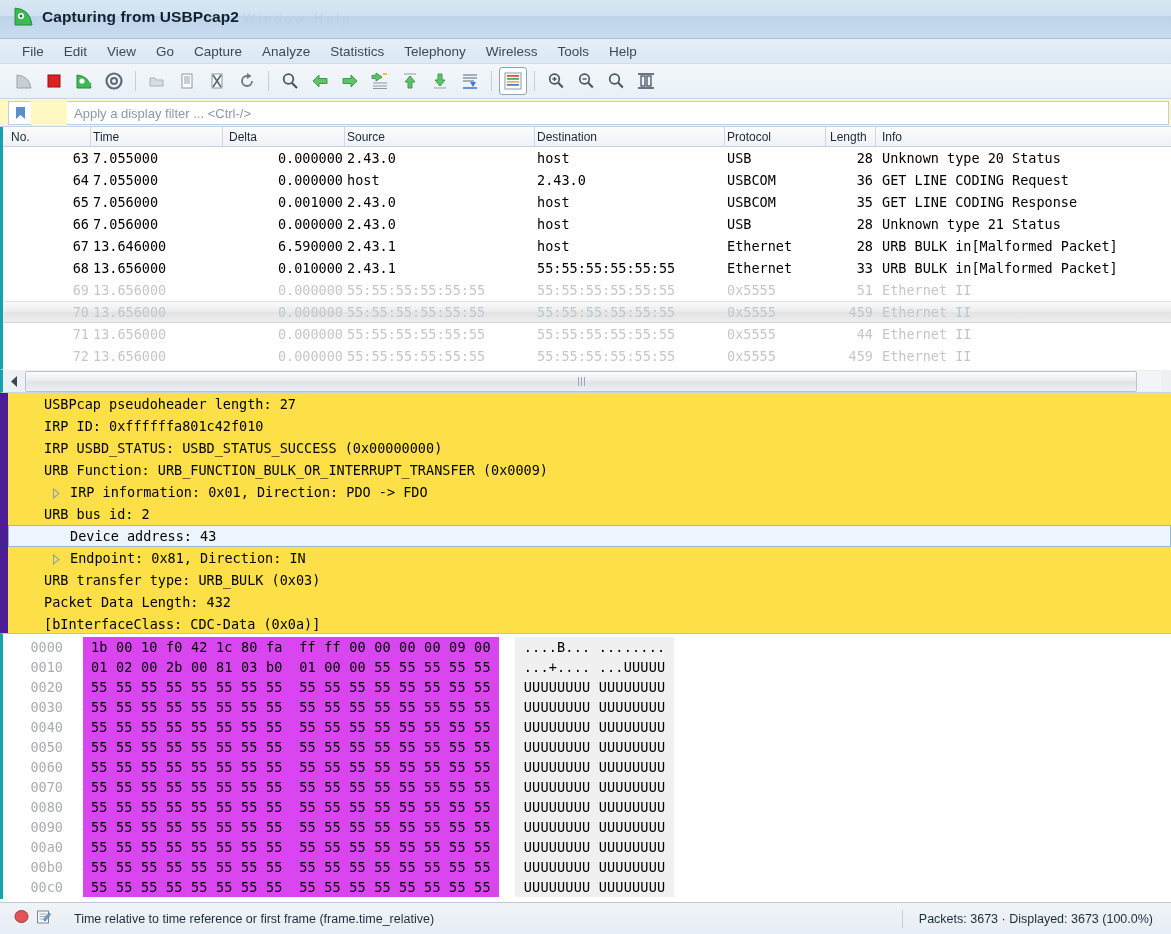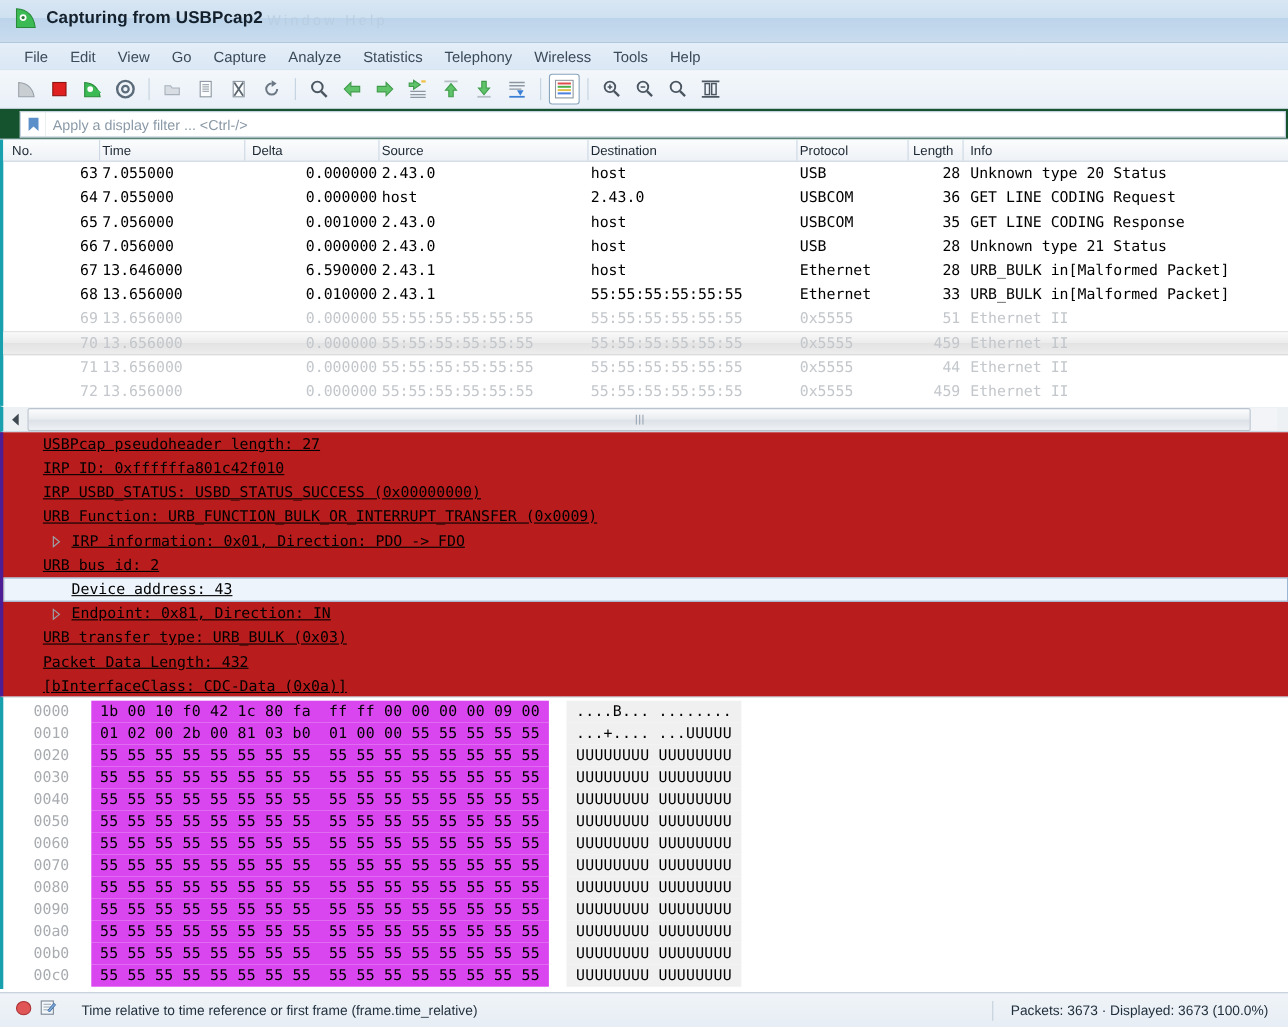--- a/index.html
+++ b/index.html
@@ -66,24 +66,25 @@
     border: 1px solid transparent; border-radius: 3px;
   }
   .tb-btn.active-frame { border: 1px solid #8aa4bd; background: #ffffff; }
   .tb-sep {
     width: 1px; height: 20px; background: #c3d1de; margin: 0 5px;
   }
 
   
   #filterbar {
     height: 24px;
-    background: #14532d;
+    background: #fef9c3;
     display: flex; align-items: stretch;
     border-bottom: 1px solid #c2d2e0;
-    padding: 2px 2px 1px 18px;
+    padding: 2px 2px 1px 8px;
+    gap: 36px;
   }
   #filter-bookmark {
     width: 22px; display: flex; align-items: center; justify-content: center;
     background: #ffffff; border: 1px solid #bfcedd; border-right: none;
   }
   #filter-input {
     flex: 1; background: #ffffff;
     border: 1px solid #bfcedd; border-left: none;
     display: flex; align-items: center;
     padding-left: 7px;
@@ -156,24 +157,23 @@
     background: linear-gradient(to bottom, #fcfcfd 0%, #e9ecf0 48%, #dde2e8 52%, #eef1f4 100%);
     border: 1px solid #b9c4cf; border-radius: 2px;
     display: flex; align-items: center; justify-content: center;
   }
   .grip { display: flex; gap: 2px; }
   .grip i { display: block; width: 1px; height: 9px; background: #9aa7b4; }
 
   
   #detailpane {
     height: 240px; position: relative; overflow: hidden;
-    background: #b91c1c;
-    border-left: 3px solid #4c1d95;
-    box-sizing: border-box;
-    text-decoration: underline;
+    background: #fde047;
+    border-left: 8px solid #4c1d95;
+    box-sizing: border-box;
   }
   .drow {
     height: 22px; display: flex; align-items: center;
     font-family: "DejaVu Sans Mono", monospace;
     font-size: 13.5px; color: #000000;
     padding-left: 36px; position: relative;
     box-sizing: border-box;
   }
   .drow.has-child { padding-left: 62px; }
   .tri {

